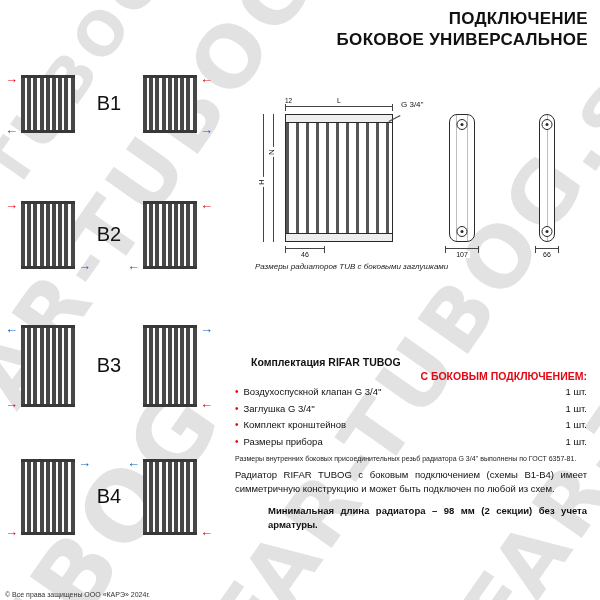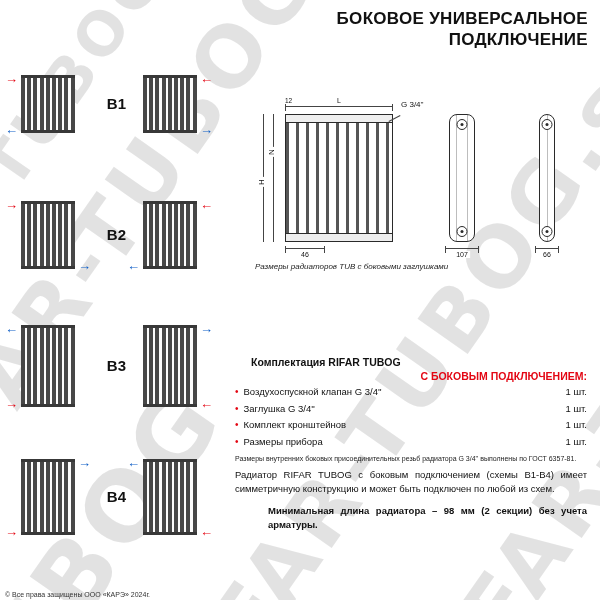--- a/index.html
+++ b/index.html
@@ -29,21 +29,21 @@
 
   
   .schemes{left:4px;top:38px;width:214px;}
   .scheme-row{height:131px;display:flex;align-items:center;}
   .rad-wrap{position:relative;padding:3px 17px;}
   .radiator{
     width:54px;box-sizing:border-box;
     background:repeating-linear-gradient(90deg,#474747 0 4px,#fbfbfb 4px 6.2px);
     border-top:3px solid #383838;border-bottom:3px solid #383838;
   }
-  .scheme-label{width:34px;text-align:right;font-size:15px;font-weight:700;}
+  .scheme-label{width:34px;text-align:center;font-size:20px;font-weight:400;}
   .arrow{position:absolute;font-size:13px;font-weight:800;line-height:1;}
   .ar-tl{top:0;left:1px;}
   .ar-bl{bottom:0;left:1px;}
   .ar-tr{top:0;right:1px;}
   .ar-br{bottom:0;right:1px;}
 
   
   .drawing{left:253px;top:100px;width:335px;height:175px;}
   .fv{position:absolute;left:32px;top:14px;width:108px;height:128px;display:flex;flex-direction:column;border:1px solid #2a2a2a;box-sizing:border-box;background:#fff;}
   .fv-top,.fv-bottom{height:7px;border-bottom:1px solid #2a2a2a;background:#eee;}
@@ -100,22 +100,22 @@
 
 <div class="watermark-layer">
   <span class="wm wm1">RIFAR-TUBOG.su</span>
   <span class="wm wm2">RIFAR-TUBOG.su</span>
   <span class="wm wm3">RIFAR-TUBOG</span>
   <span class="wm wm4">TUBOG</span>
   <span class="wm wm5">TUBOG</span>
 </div>
 
 <div class="layer title">
+  <div>ПОДКЛЮЧЕНИЕ</div>
   <div>БОКОВОЕ УНИВЕРСАЛЬНОЕ</div>
-  <div>ПОДКЛЮЧЕНИЕ</div>
 </div>
 
 <div class="layer schemes">
   <div class="scheme-row">
     <div class="rad-wrap">
       <div class="radiator" style="height: 58px;"></div>
     <span class="arrow ar-tl" style="color: rgb(227, 6, 19);">→</span>
         <span class="arrow ar-bl" style="color: rgb(14, 94, 198);">←</span>
       </div>
     <div class="scheme-label">В1</div>

